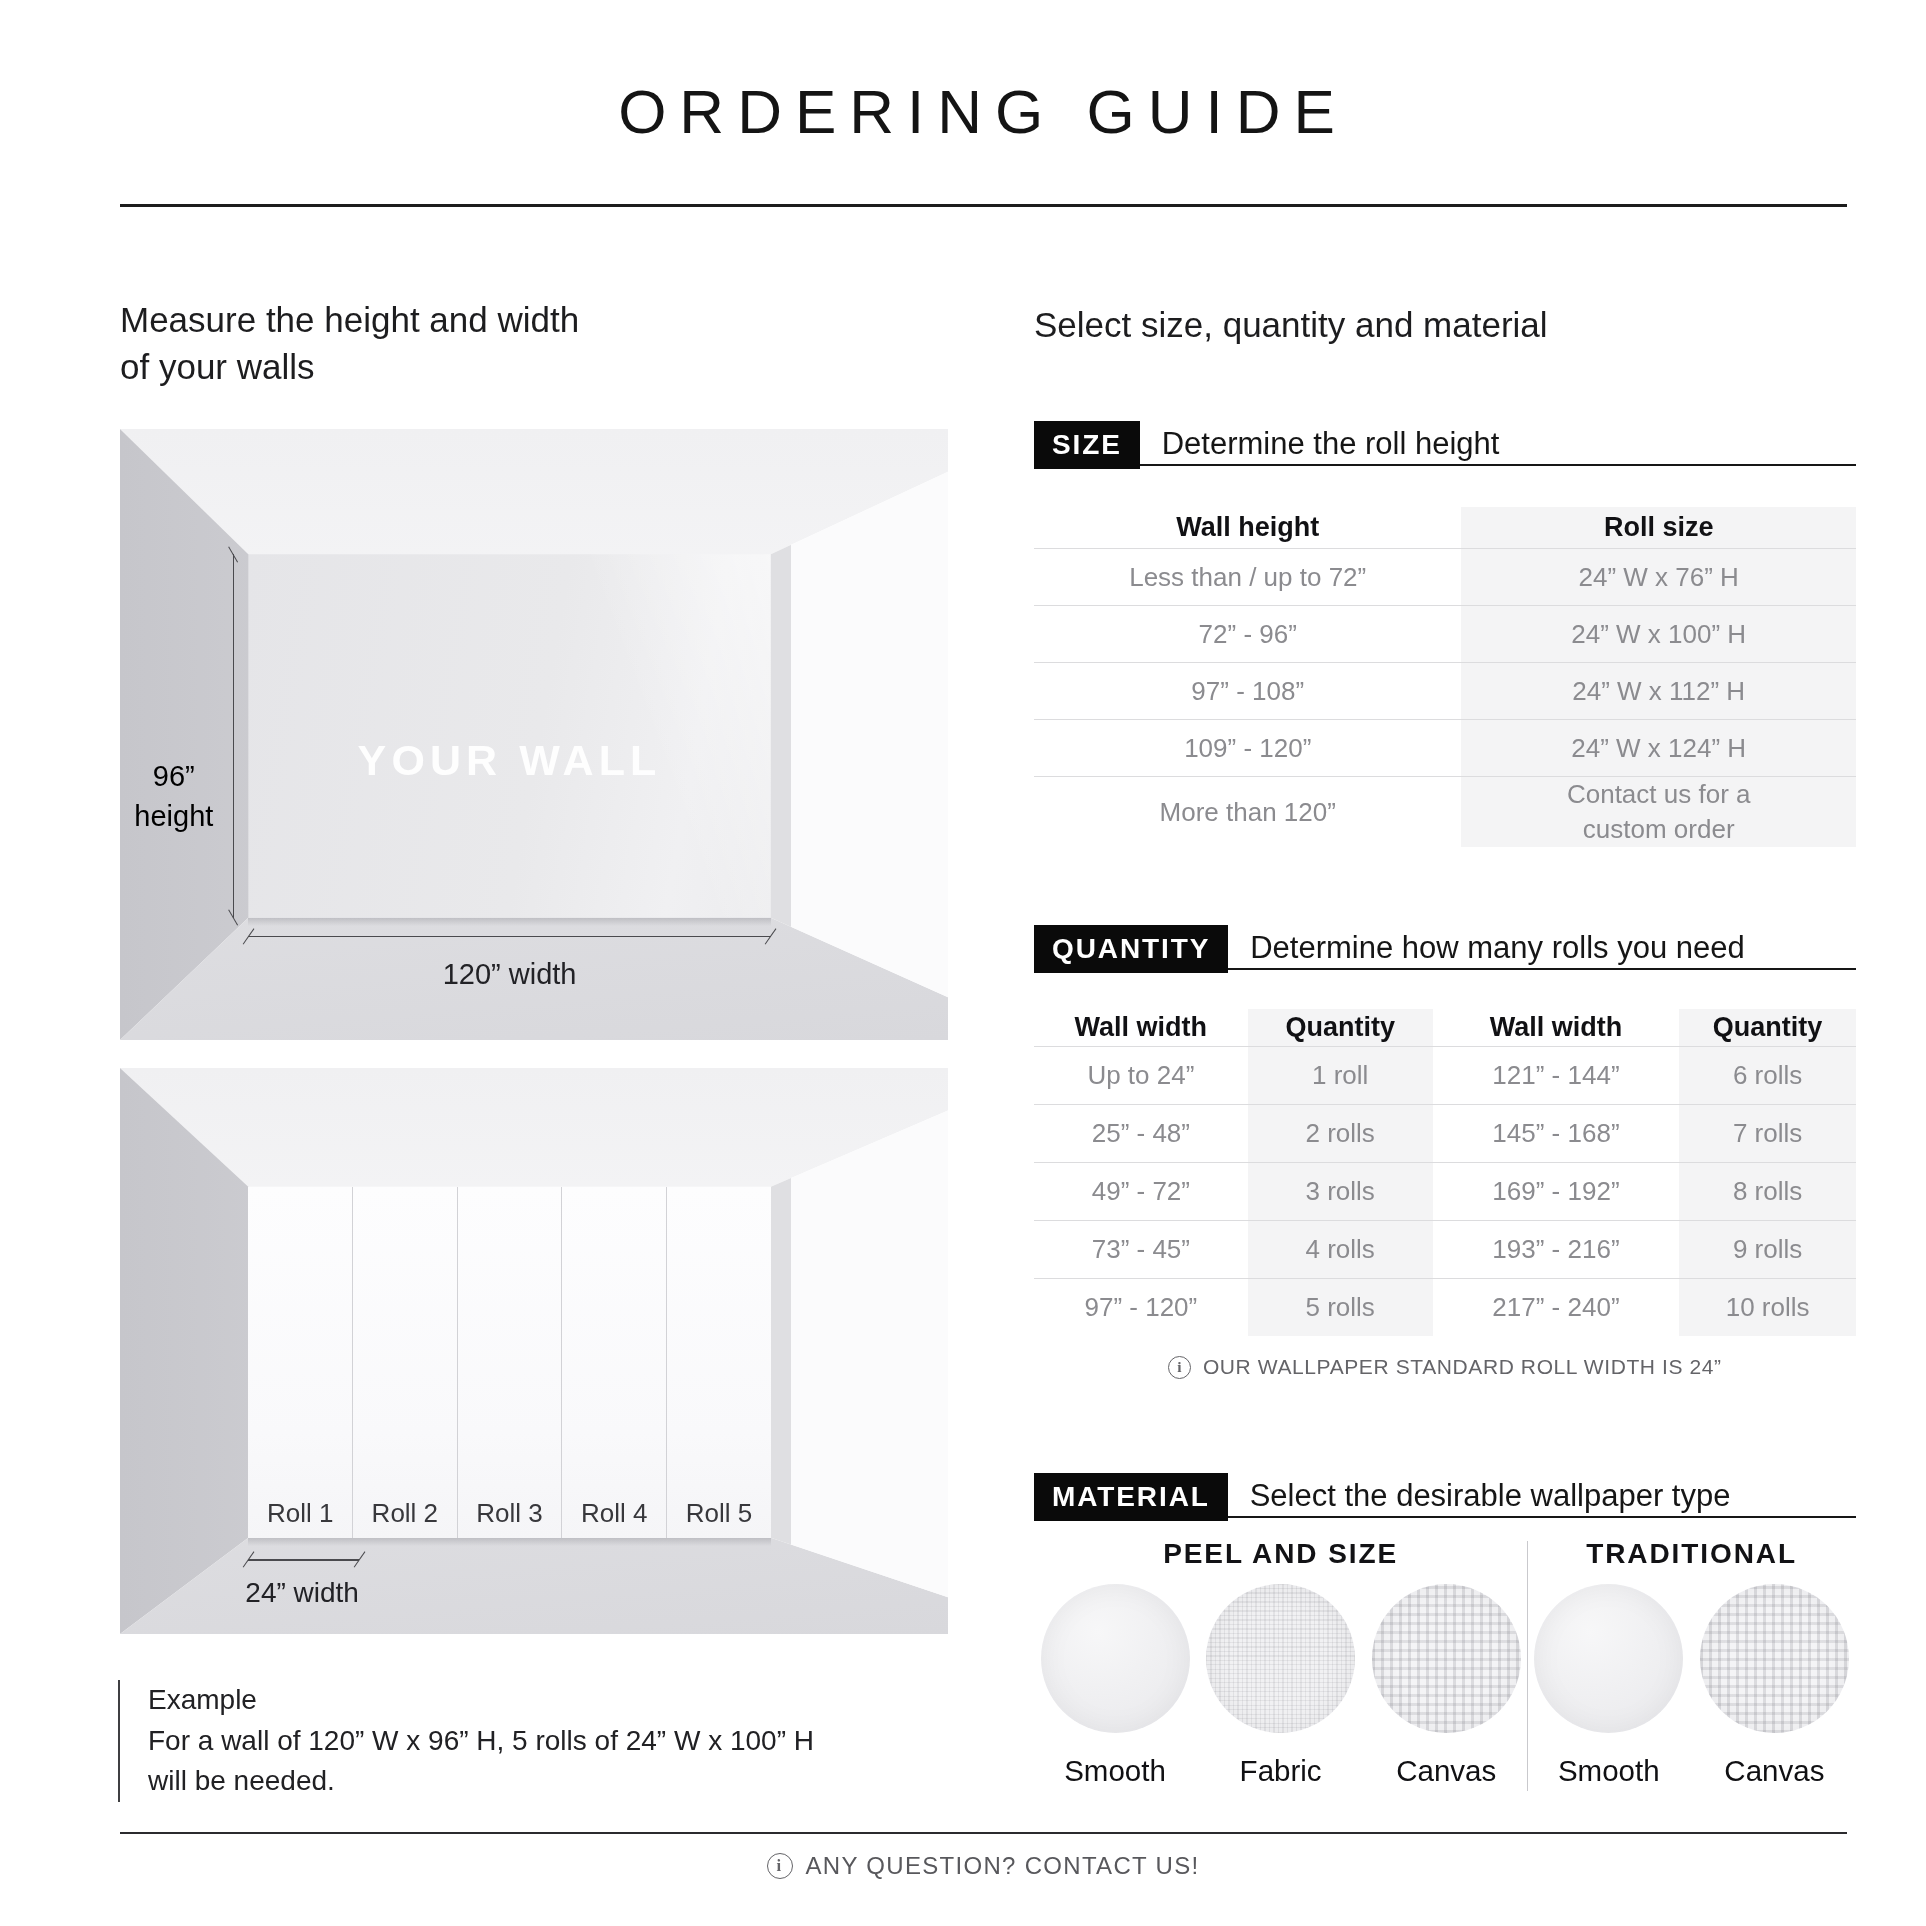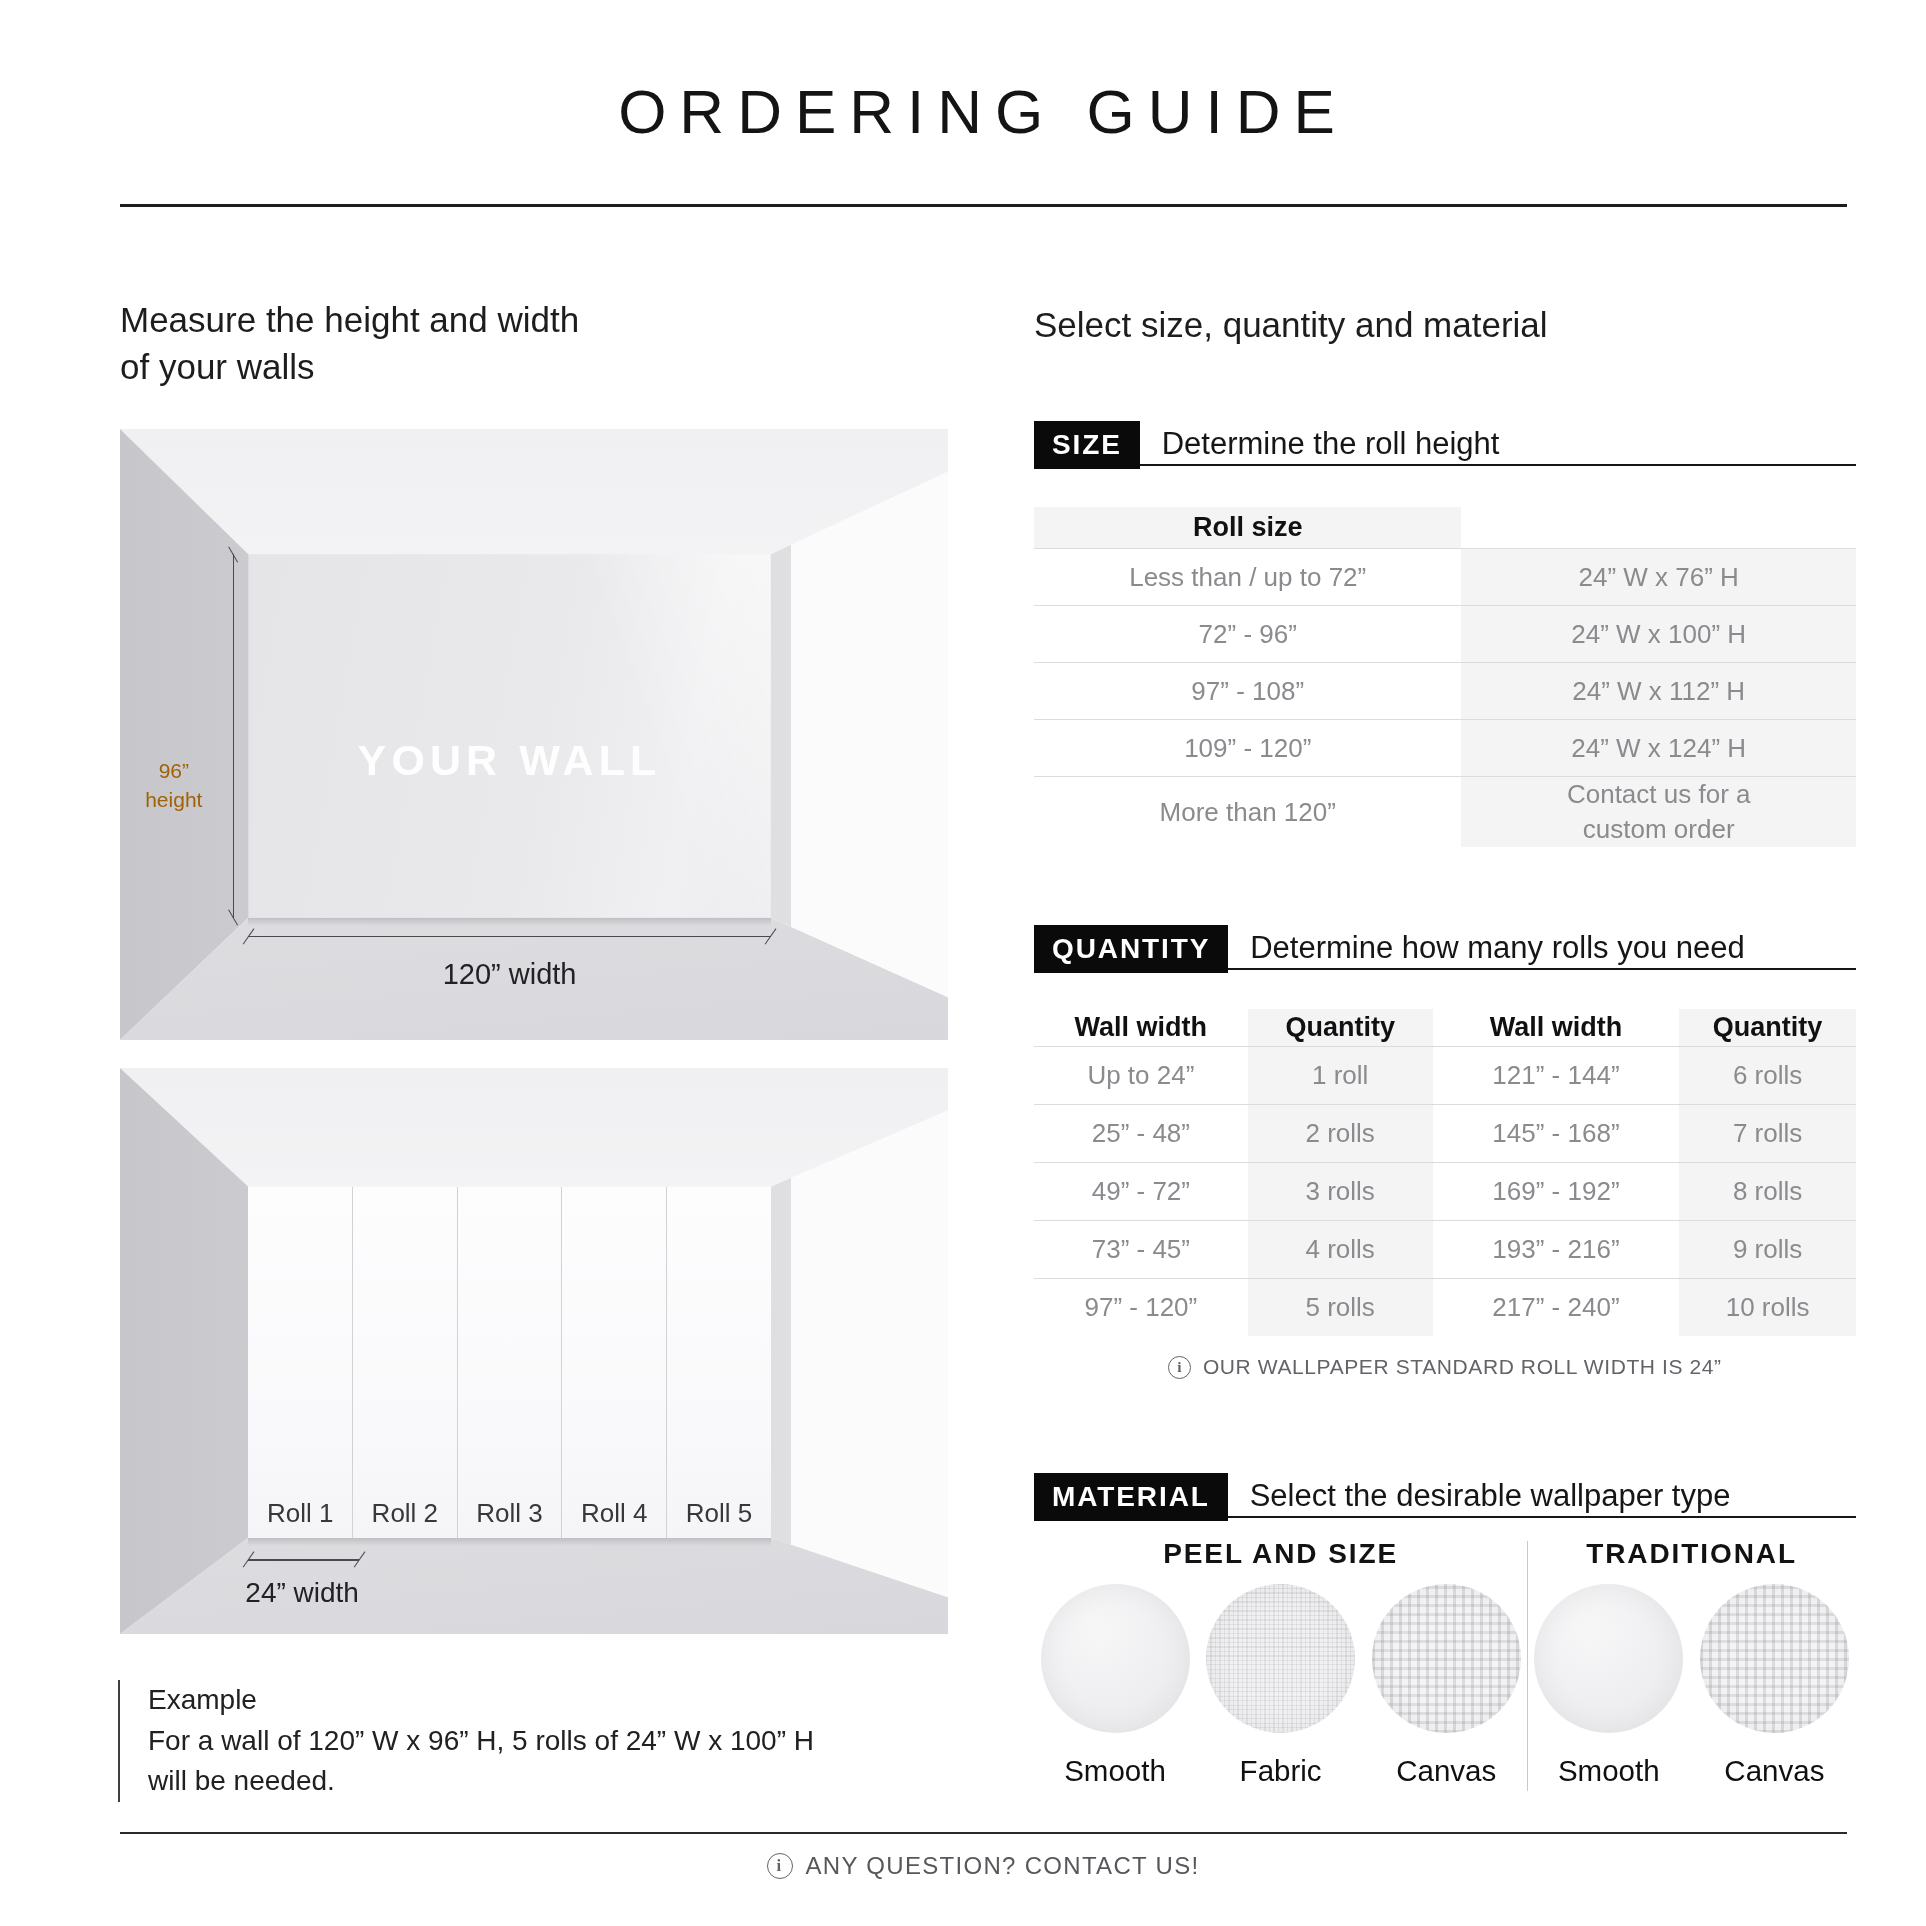--- a/index.html
+++ b/index.html
@@ -60,21 +60,21 @@
     background:#4a4a4e; transform:rotate(60deg); }
   .dim-v::before { top:-0.6px; } .dim-v::after { bottom:-0.6px; }
   .dim-h { position:absolute; height:1.3px; background:#4a4a4e; }
   .room1 .dim-h { left:15.5%; width:63.1%; top:83%; }
   .room2 .dim-h { left:15.5%; width:13.4%; top:86.8%; }
   .dim-h::before, .dim-h::after { content:""; position:absolute; top:-9px; width:1.3px; height:19px;
     background:#4a4a4e; transform:rotate(35deg); }
   .dim-h::before { left:-0.6px; } .dim-h::after { right:-0.6px; }
 
   .height-label { position:absolute; left:0.5%; width:12%; top:53.5%; text-align:center;
-    font-size:21px; line-height:1.4; color:#a16207; white-space:pre-line; }
+    font-size:29px; line-height:1.4; color:#000000; white-space:pre-line; }
   .width-label { position:absolute; text-align:center; font-size:29px; color:#222226; }
   .room1 .width-label { left:15.5%; width:63.1%; top:86.6%; }
   .room2 .width-label { left:7%; width:30%; top:90%; font-size:28px; }
 
   
   .panels { position:absolute; left:15.5%; top:21%; width:63.1%; height:62%; display:flex; }
   .panel { flex:1; position:relative; background:linear-gradient(180deg,#fdfdfe 0%,#f9f9fb 70%,#f5f5f7 100%); }
   .panel + .panel { border-left:1.9px solid #d2d2d6; }
   .panel .roll-label { position:absolute; bottom:9px; left:0; width:100%; text-align:center;
     font-size:26px; color:#38383c; }
@@ -212,20 +212,21 @@
 
   <div class="section" style="top:421px;">
     <div class="sec-header">
       <span class="chip">SIZE</span>
       <span class="sec-subtitle">Determine the roll height</span>
     </div>
   </div>
 
   <div class="size-table">
     <div class="srow header">
+      <div class="cell">Wall height</div>
       <div class="cell shade">Roll size</div>
     </div>
     <div class="srow body">
       <div class="cell">Less than / up to 72”</div>
       <div class="cell shade">24” W x 76” H</div>
     </div>
     <div class="srow body">
       <div class="cell">72” - 96”</div>
       <div class="cell shade">24” W x 100” H</div>
     </div>

